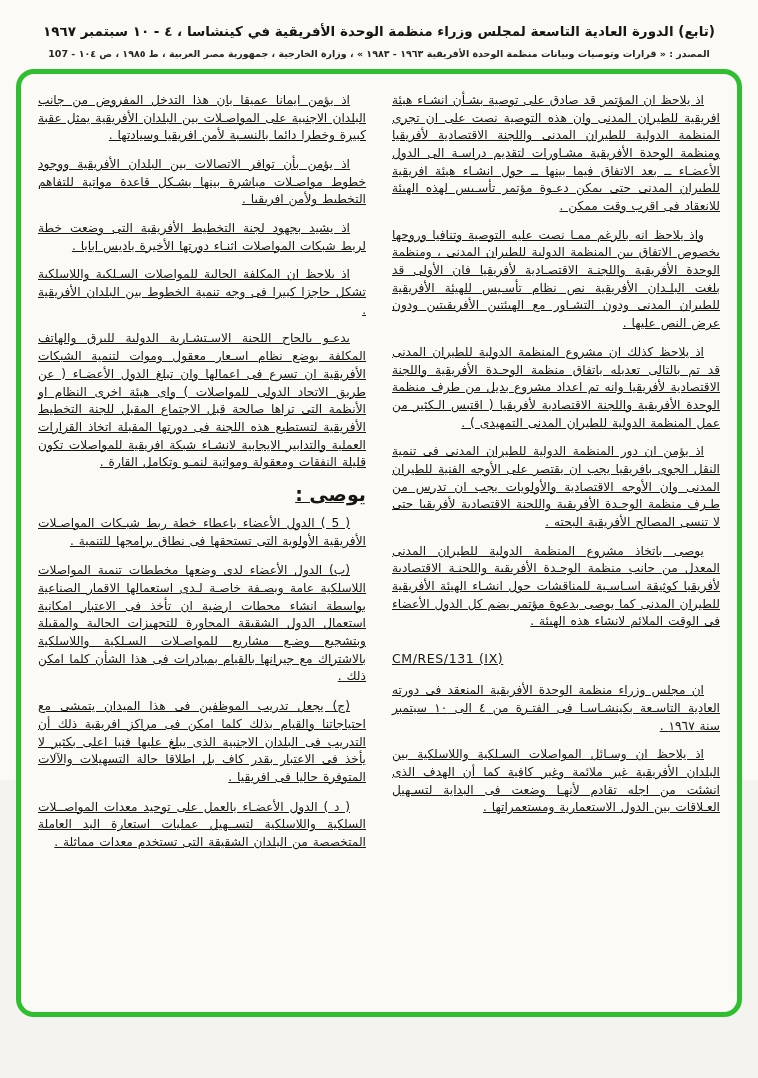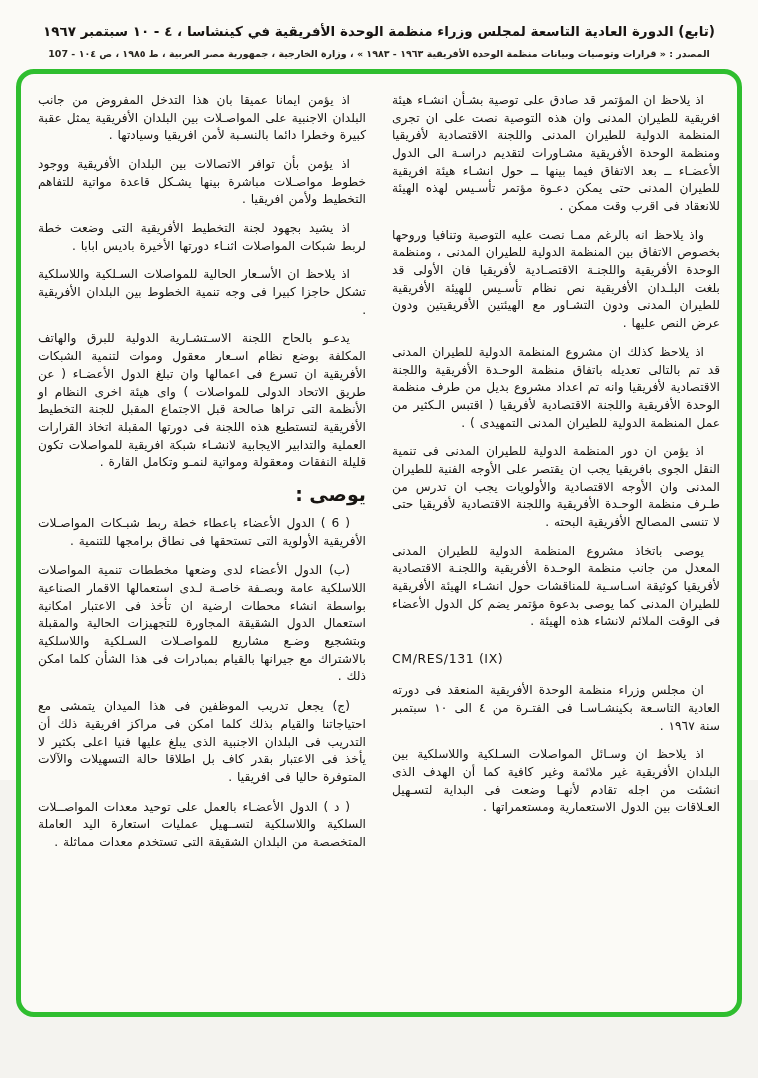--- a/index.html
+++ b/index.html
@@ -40,21 +40,21 @@
     background: #fbfaf6;
     padding: 18px 17px 10px;
     overflow: hidden;
   }
   .columns {
     display: flex;
     direction: rtl;
     gap: 26px;
     height: 100%;
   }
-  .col { flex: 1; min-width: 0; }
+  .col { flex: 1; min-width: 0; text-decoration: underline; }
   p.para {
     font-size: 12.2px;
     line-height: 1.45;
     text-align: justify;
     text-indent: 16px;
     margin: 0 0 11px;
     word-spacing: 1px;
   }
   p.rec-item { margin-bottom: 12px; }
   .res-ref {
@@ -107,26 +107,26 @@
         <div class="res-ref">CM/RES/131 (IX)</div>
 
         <p class="para">ان مجلس وزراء منظمة الوحدة الأفريقية المنعقد فى دورته العادية التاسـعة بكينشـاسـا فى الفتـرة من ٤ الى ١٠ سبتمبر سنة ١٩٦٧ .</p>
         <p class="para">اذ يلاحظ ان وسـائل المواصلات السـلكية واللاسلكية بين البلدان الأفريقية غير ملائمة وغير كافية كما أن الهدف الذى انشئت من اجله تقادم لأنهـا وضعت فى البداية لتسـهيل العـلاقات بين الدول الاستعمارية ومستعمراتها .</p>
       </section>
 
       <section class="col" dir="rtl">
         <p class="para">اذ يؤمن ايمانا عميقا بان هذا التدخل المفروض من جانب البلدان الاجنبية على المواصـلات بين البلدان الأفريقية يمثل عقبة كبيرة وخطرا دائما بالنسـبة لأمن افريقيا وسيادتها .</p>
         <p class="para">اذ يؤمن بأن توافر الاتصالات بين البلدان الأفريقية ووجود خطوط مواصـلات مباشرة بينها يشـكل قاعدة مواتية للتفاهم التخطيط ولأمن افريقيا .</p>
         <p class="para">اذ يشيد بجهود لجنة التخطيط الأفريقية التى وضعت خطة لربط شبكات المواصلات اثنـاء دورتها الأخيرة باديس ابابا .</p>
-        <p class="para">اذ يلاحظ ان الأسـعار الحالية للمواصلات السـلكية واللاسلكية تشكل حاجزا كبيرا فى وجه تنمية الخطوط بين البلدان الأفريقية .</p>
+        <p class="para">اذ يلاحظ ان المكلفة الحالية للمواصلات السـلكية واللاسلكية تشكل حاجزا كبيرا فى وجه تنمية الخطوط بين البلدان الأفريقية .</p>
         <p class="para">يدعـو بالحاح اللجنة الاسـتشـارية الدولية للبرق والهاتف المكلفة بوضع نظام اسـعار معقول وموات لتنمية الشبكات الأفريقية ان تسرع فى اعمالها وان تبلغ الدول الأعضـاء ( عن طريق الاتحاد الدولى للمواصلات ) واى هيئة اخرى النظام او الأنظمة التى تراها صالحة قبل الاجتماع المقبل للجنة التخطيط الأفريقية لتستطيع هذه اللجنة فى دورتها المقبلة اتخاذ القرارات العملية والتدابير الايجابية لانشـاء شبكة افريقية للمواصلات تكون قليلة النفقات ومعقولة ومواتية لنمـو وتكامل القارة .</p>
 
         <div class="recommends">يوصى :</div>
 
-        <p class="para rec-item">( 6 ) الدول الأعضاء باعطاء خطة ربط شبـكات المواصـلات الأفريقية الأولوية التى تستحقها فى نطاق برامجها للتنمية .</p>
+        <p class="para rec-item">( 5 ) الدول الأعضاء باعطاء خطة ربط شبـكات المواصـلات الأفريقية الأولوية التى تستحقها فى نطاق برامجها للتنمية .</p>
         <p class="para rec-item">(ب) الدول الأعضاء لدى وضعها مخططات تنمية المواصلات اللاسلكية عامة وبصـفة خاصـة لـدى استعمالها الاقمار الصناعية بواسطة انشاء محطات ارضية ان تأخذ فى الاعتبار امكانية استعمال الدول الشقيقة المجاورة للتجهيزات الحالية والمقبلة وبتشجيع وضـع مشاريع للمواصـلات السـلكية واللاسلكية بالاشتراك مع جيرانها بالقيام بمبادرات فى هذا الشأن كلما امكن ذلك .</p>
         <p class="para rec-item">(ج) يجعل تدريب الموظفين فى هذا الميدان يتمشى مع احتياجاتنا والقيام بذلك كلما امكن فى مراكز افريقية ذلك أن التدريب فى البلدان الاجنبية الذى يبلغ عليها فنيا اعلى بكثير لا يأخذ فى الاعتبار بقدر كاف بل اطلاقا حالة التسهيلات والآلات المتوفرة حاليا فى افريقيا .</p>
         <p class="para rec-item">( د ) الدول الأعضـاء بالعمل على توحيد معدات المواصــلات السلكية واللاسلكية لتســهيل عمليات استعارة اليد العاملة المتخصصة من البلدان الشقيقة التى تستخدم معدات مماثلة .</p>
       </section>
 
     </div>
   </div>
 
 
 </div>

